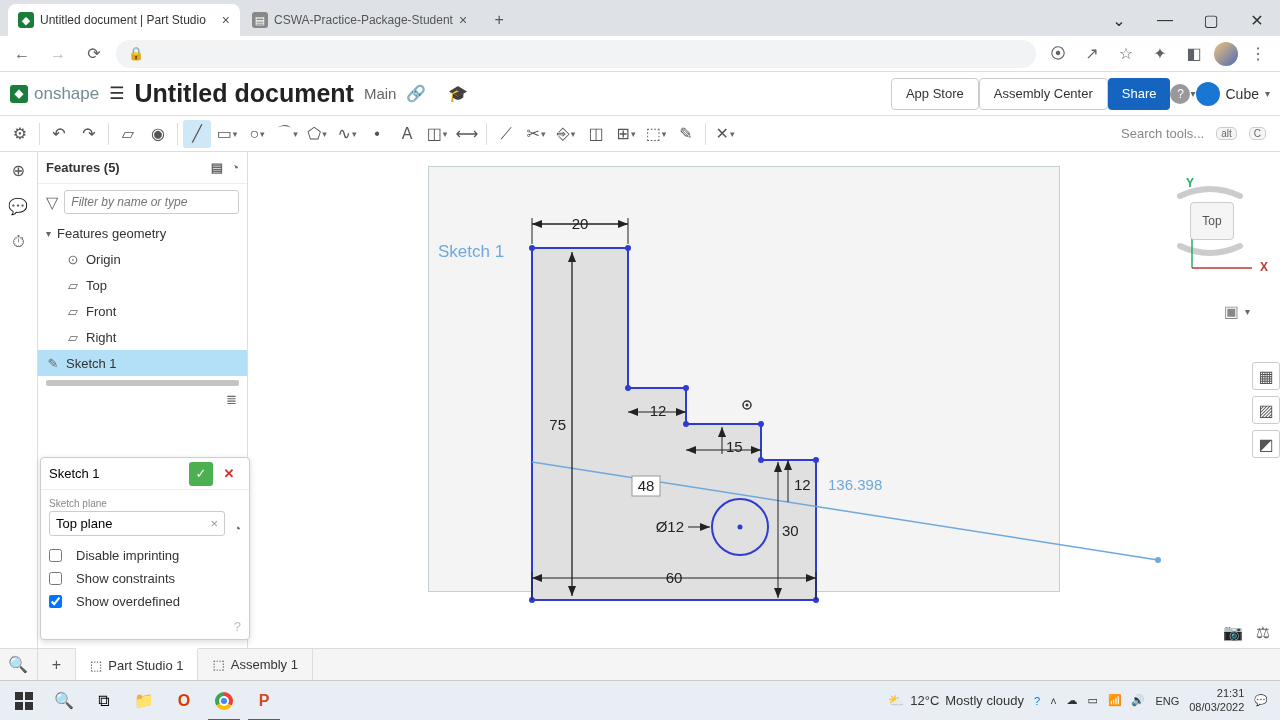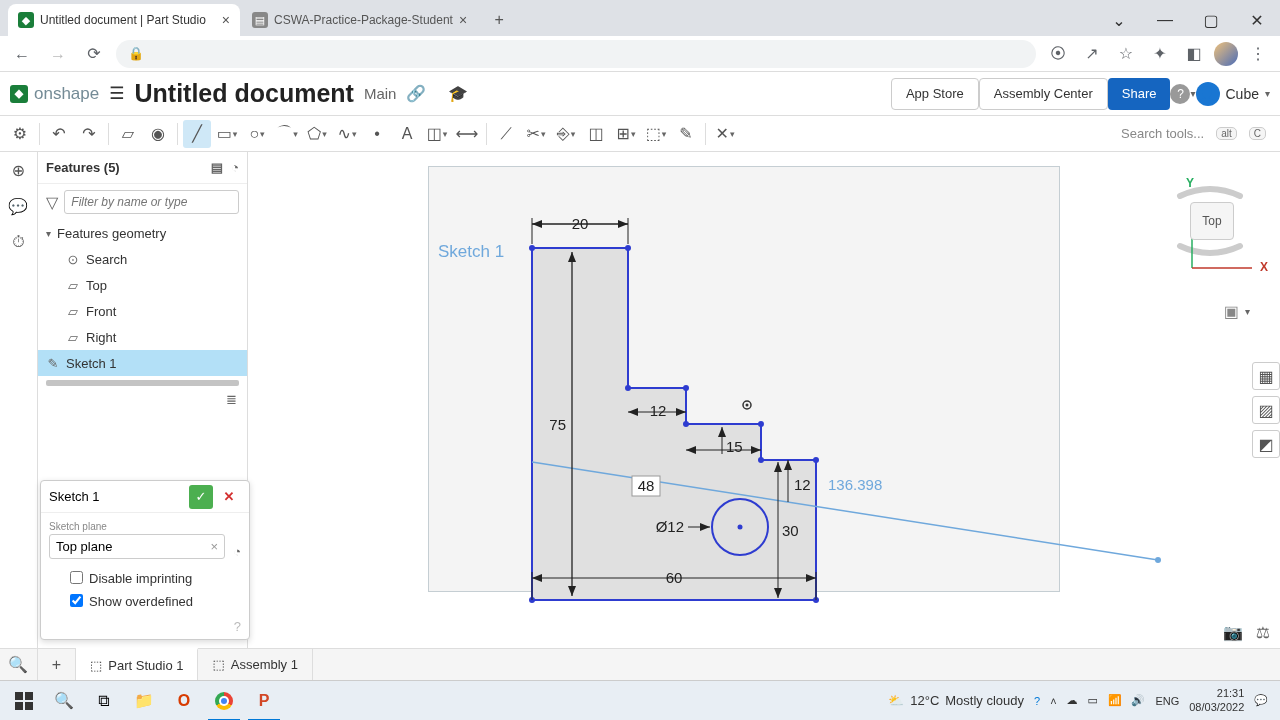--- a/index.html
+++ b/index.html
@@ -77,21 +77,21 @@
 
 .sketch-dlg { width: 210px; background: #fff; border: 1px solid #ccc; border-radius: 4px; box-shadow: 0 2px 6px rgba(0,0,0,0.15); position: absolute; left: 40px; bottom: 80px; font-size: 13px; }
 .sketch-dlg .dlg-hdr { height: 32px; display: flex; align-items: center; padding: 0 8px; border-bottom: 1px solid #eee; }
 .sketch-dlg .dlg-hdr .dlg-title { font-weight: 500; }
 .dlg-accept { margin-left: auto; width: 24px; height: 24px; background: #4caf50; color: #fff; display: flex; align-items: center; justify-content: center; border-radius: 3px; cursor: pointer; }
 .dlg-cancel { width: 24px; height: 24px; color: #d32f2f; display: flex; align-items: center; justify-content: center; cursor: pointer; margin-left: 4px; font-weight: bold; }
 .dlg-body { padding: 8px; }
 .sp-label { font-size: 10px; color: #888; }
 .sp-box { border: 1px solid #ccc; border-radius: 3px; padding: 4px 6px; margin-top: 2px; display: flex; align-items: center; justify-content: space-between; font-size: 13px; }
 .sp-close { color: #999; cursor: pointer; }
-.chk-row { display: flex; gap: 6px; padding: 4px 8px; font-size: 13px; color: #333; margin-left: 21px; }
+.chk-row { display: flex; align-items: center; gap: 14px; padding: 4px 8px; font-size: 13px; color: #333; }
 .chk { width: 13px; height: 13px; }
 .dlg-foot { height: 26px; display: flex; align-items: center; justify-content: flex-end; padding: 0 8px; color: #bbb; }
 
 
 .canvas-wrap { flex: 1; background: #fff; position: relative; overflow: hidden; }
 .sketch-region { position: absolute; left: 180px; top: 14px; width: 632px; height: 426px; background: #f4f4f4; border: 1px solid #c5ced3; }
 .sketch-label { position: absolute; left: 190px; top: 90px; font-size: 17px; color: #6fa8dc; font-style: normal; }
 svg.geom { position: absolute; left: 0; top: 0; }
 .dim { font-size: 15px; fill: #222; }
 .dim-ref { font-size: 15px; fill: #6fa8dc; }
@@ -246,21 +246,21 @@
       <span style="color:#666">▽</span>
       <input class="filter-input" placeholder="Filter by name or type" style="">
     </div>
     <div class="tree">
       <div class="tree-item group">
         <span class="caret">▾</span>
         <span>Features geometry</span>
       </div>
       <div class="tree-item child">
         <span class="tree-ico">⊙</span>
-        <span>Search</span>
+        <span>Origin</span>
       </div>
       <div class="tree-item child">
         <span class="tree-ico">▱</span>
         <span>Top</span>
       </div>
       <div class="tree-item child">
         <span class="tree-ico">▱</span>
         <span>Front</span>
       </div>
       <div class="tree-item child">
@@ -399,20 +399,24 @@
         </div>
       </div>
       <span style="margin-left:8px;color:#666">◔</span>
     </div>
   </div>
   <label class="chk-row">
     <input type="checkbox" class="chk" style="">
       <span>Disable imprinting</span>
   </label>
   <label class="chk-row">
+    <input type="checkbox" class="chk" style="">
+      <span>Show constraints</span>
+  </label>
+  <label class="chk-row">
     <input type="checkbox" class="chk" checked="" style="">
       <span>Show overdefined</span>
   </label>
   <div class="dlg-foot">
       <span>?</span>
     </div>
 </div>
 
 <div class="btm-tabs">
   <div class="btm-btn">🔍</div>

